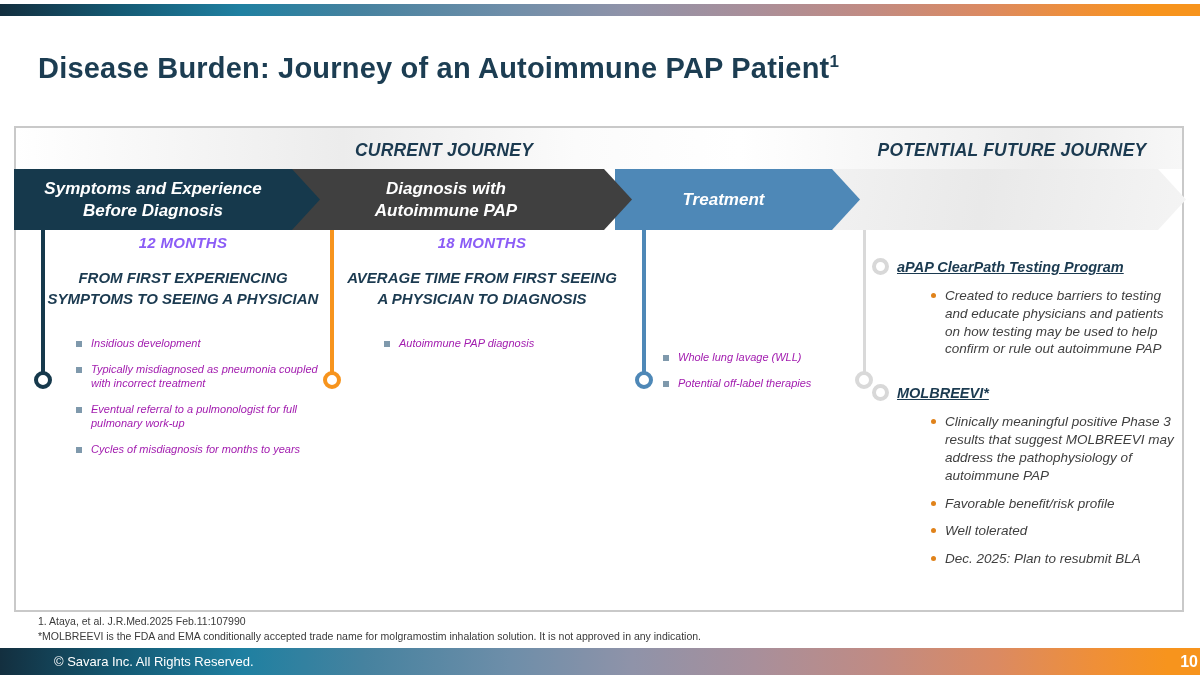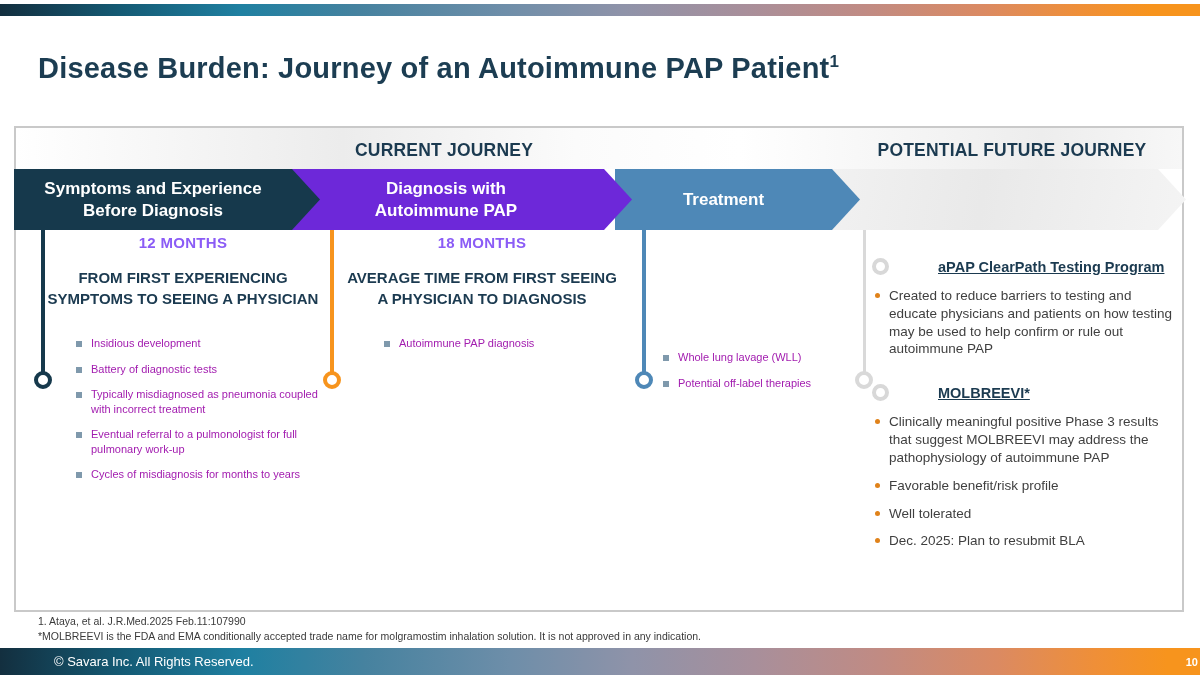--- a/index.html
+++ b/index.html
@@ -14,41 +14,41 @@
   }
   .top-bar{position:absolute;top:4px;left:0;width:1200px;height:12px;}
   .slide-title{
     position:absolute;top:52px;left:38px;font-size:29px;font-weight:bold;
     color:#1c3d52;letter-spacing:.2px;
   }
   .slide-title sup{font-size:17px;}
 
   .panel{
     position:absolute;top:126px;left:14px;width:1170px;height:486px;
-    border:2px solid #c9c9c9;background:#ffffff;box-sizing:border-box;
+    border:2px solid #c9c9c9;background:#ffffff;box-sizing:border-box;font-style:italic;
   }
   .panel-sheen{
     position:absolute;top:0;left:0;right:0;height:41px;
     background:linear-gradient(90deg,#ffffff 0%,#ececec 28%,#fbfbfb 48%,#ffffff 62%,#ededed 88%,#f7f7f7 100%);
   }
   .journey-label{
     position:absolute;top:12px;font-size:17.5px;font-weight:bold;color:#1b3a50;
     text-align:center;letter-spacing:.2px;
   }
   .journey-label.current{left:120px;width:616px;}
   .journey-label.future{left:838px;width:316px;}
 
   .arrow{
     position:absolute;top:41px;height:61px;display:flex;align-items:center;justify-content:center;
     color:#ffffff;font-weight:bold;font-size:17px;line-height:1.25;text-align:center;
     clip-path:polygon(0 0,calc(100% - 28px) 0,100% 50%,calc(100% - 28px) 100%,0 100%);
     box-sizing:border-box;padding-right:28px;
   }
   .arrow-1{left:-2px;width:306px;background:#16394c;z-index:4;}
-  .arrow-2{left:272px;width:344px;background:#6d28d9;z-index:3;}
+  .arrow-2{left:272px;width:344px;background:#404040;z-index:3;}
   .arrow-3{left:599px;width:245px;background:#4e88b7;z-index:2;}
   .arrow-4{left:800px;width:370px;background:linear-gradient(100deg,#f2f2f2 0%,#e9e9e9 45%,#f4f4f4 100%);z-index:1;}
   .arrow-1 .arrow-label{max-width:250px;}
   .arrow-2 .arrow-label{max-width:175px;}
 
   .tline{position:absolute;top:102px;width:4px;height:146px;}
   .tl-1{left:25px;background:#16394c;}
   .tl-2{left:314px;background:#f7941d;}
   .tl-3{left:626px;background:#4e88b7;}
   .tl-4{left:847px;width:3px;background:#d9d9d9;}
@@ -70,31 +70,31 @@
   .col-heading{font-size:15px;font-weight:bold;color:#1b3a50;text-align:center;line-height:1.4;margin:0 0 27px 0;}
 
   ul.sq{list-style:none;margin:0;padding:0;}
   .col-1 ul.sq{padding-left:49px;}
   .col-2 ul.sq{padding-left:53px;}
   .col-3 ul.sq{padding-left:31px;}
   ul.sq li{position:relative;font-size:11px;line-height:1.32;margin-bottom:11px;color:#a21caf;}
   ul.sq li::before{content:"";position:absolute;left:-15px;top:5px;width:6px;height:6px;background:#7f99ac;}
 
   .section{margin-bottom:26px;}
-  .section-head{display:flex;align-items:center;margin-bottom:12px;gap:41px;}
+  .section-head{display:flex;align-items:center;margin-bottom:12px;}
   .ring{width:9px;height:9px;border-radius:50%;border:4px solid #d8d8d8;background:#ffffff;margin-left:6px;flex:0 0 auto;}
   .section-title{font-size:14.5px;font-weight:bold;color:#1b3a50;text-decoration:underline;margin-left:8px;}
-  ul.dot{list-style:none;margin:0;padding:0 0 0 23px;}
+  ul.dot{list-style:none;margin:0;padding:0 0 0 79px;}
   ul.dot li{position:relative;font-size:13.5px;line-height:1.32;margin-bottom:10px;color:#3f3f3f;}
   ul.dot li::before{content:"";position:absolute;left:-14px;top:6px;width:5px;height:5px;border-radius:50%;background:#e0821a;}
 
   .footnotes{position:absolute;left:38px;top:614px;font-size:10.5px;color:#3a3a3a;line-height:1.45;}
   .footer{position:absolute;left:0;bottom:0;width:1200px;height:27px;display:flex;align-items:center;padding-left:16px;}
   .footer .copyright{margin-left:38px;color:#ffffff;font-size:13px;}
-  .footer .page-num{position:absolute;right:18px;color:#ffffff;font-size:11px;font-weight:bold;}
+  .footer .page-num{position:absolute;right:18px;color:#ffffff;font-size:16px;font-weight:bold;}
 </style>
 </head>
 <body>
 
 <div class="top-bar gradient-bar"></div>
 
 <div class="slide-title"><span>Disease Burden: Journey of an Autoimmune PAP Patient</span><sup>1</sup></div>
 
 <div class="panel">
   <div class="panel-sheen"></div>
@@ -122,21 +122,20 @@
   <div class="tdot td-1"></div>
   <div class="tdot td-2"></div>
   <div class="tdot td-3"></div>
   <div class="tdot td-4"></div>
 
   <div class="col col-1">
     <div class="duration">12 MONTHS</div>
     <div class="col-heading">FROM FIRST EXPERIENCING SYMPTOMS TO SEEING A PHYSICIAN</div>
     <ul class="sq">
       <li>Insidious development</li>
-      <li>Battery of diagnostic tests</li>
       <li>Typically misdiagnosed as pneumonia coupled with incorrect treatment</li>
       <li>Eventual referral to a pulmonologist for full pulmonary work-up</li>
       <li>Cycles of misdiagnosis for months to years</li>
     </ul>
   </div>
 
   <div class="col col-2">
     <div class="duration">18 MONTHS</div>
     <div class="col-heading">AVERAGE TIME FROM FIRST SEEING A PHYSICIAN TO DIAGNOSIS</div>
     <ul class="sq">

